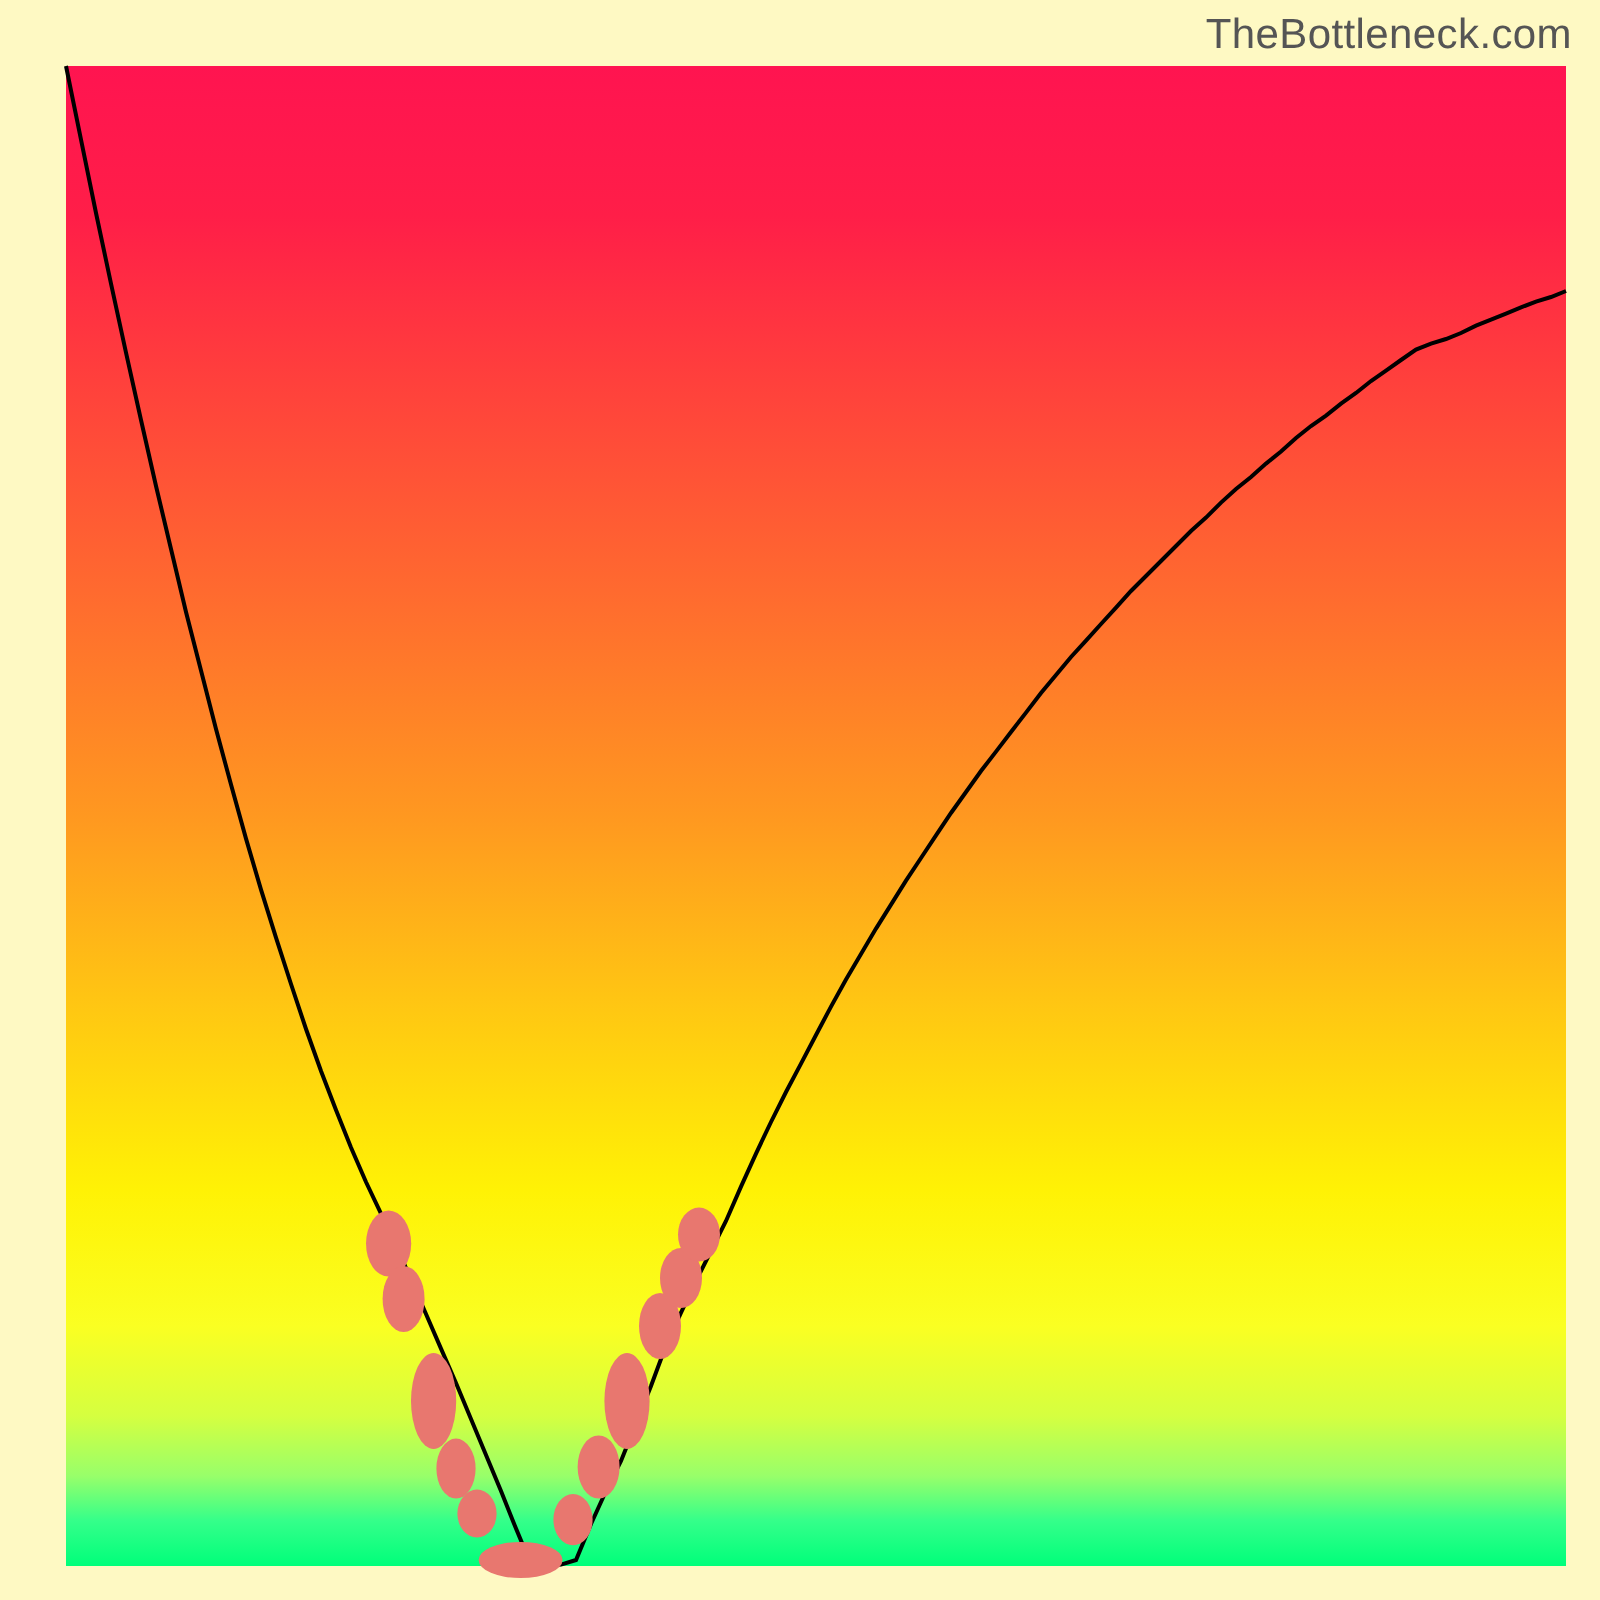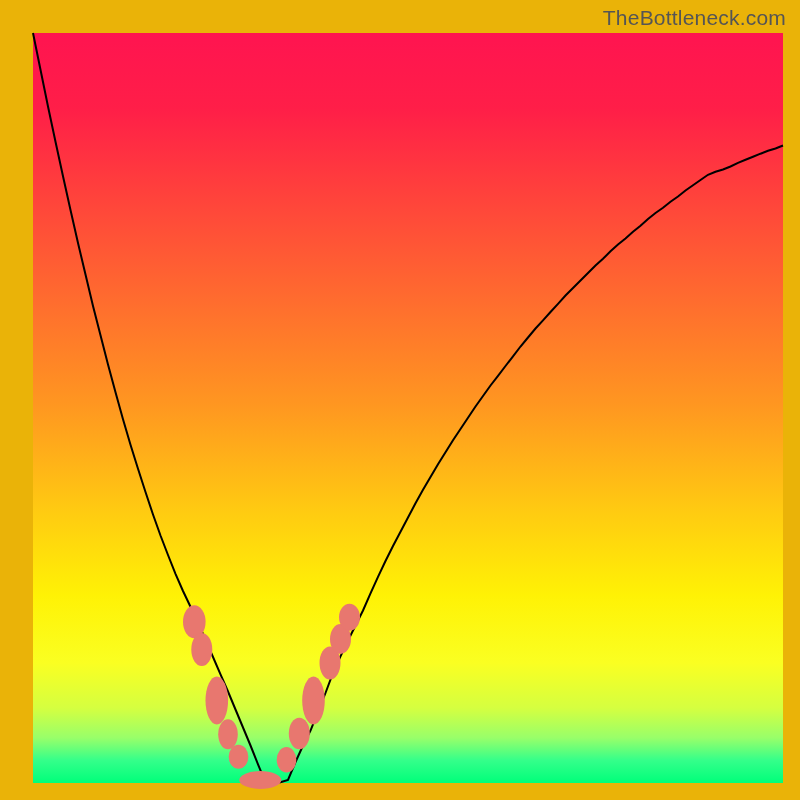--- a/index.html
+++ b/index.html
@@ -10,21 +10,21 @@
     overflow: hidden;
     background: #000;
     font-family: Arial, Helvetica, sans-serif;
   }
   .frame {
     position: absolute;
     top: 0;
     left: 0;
     width: 800px;
     height: 800px;
-    background: #eab308;
+    background: #fef9c3;
   }
   .plot-area {
     position: absolute;
     top: 33px;
     left: 33px;
     width: 750px;
     height: 750px;
     
     background: linear-gradient(to bottom,
       #ff1450 0%,

